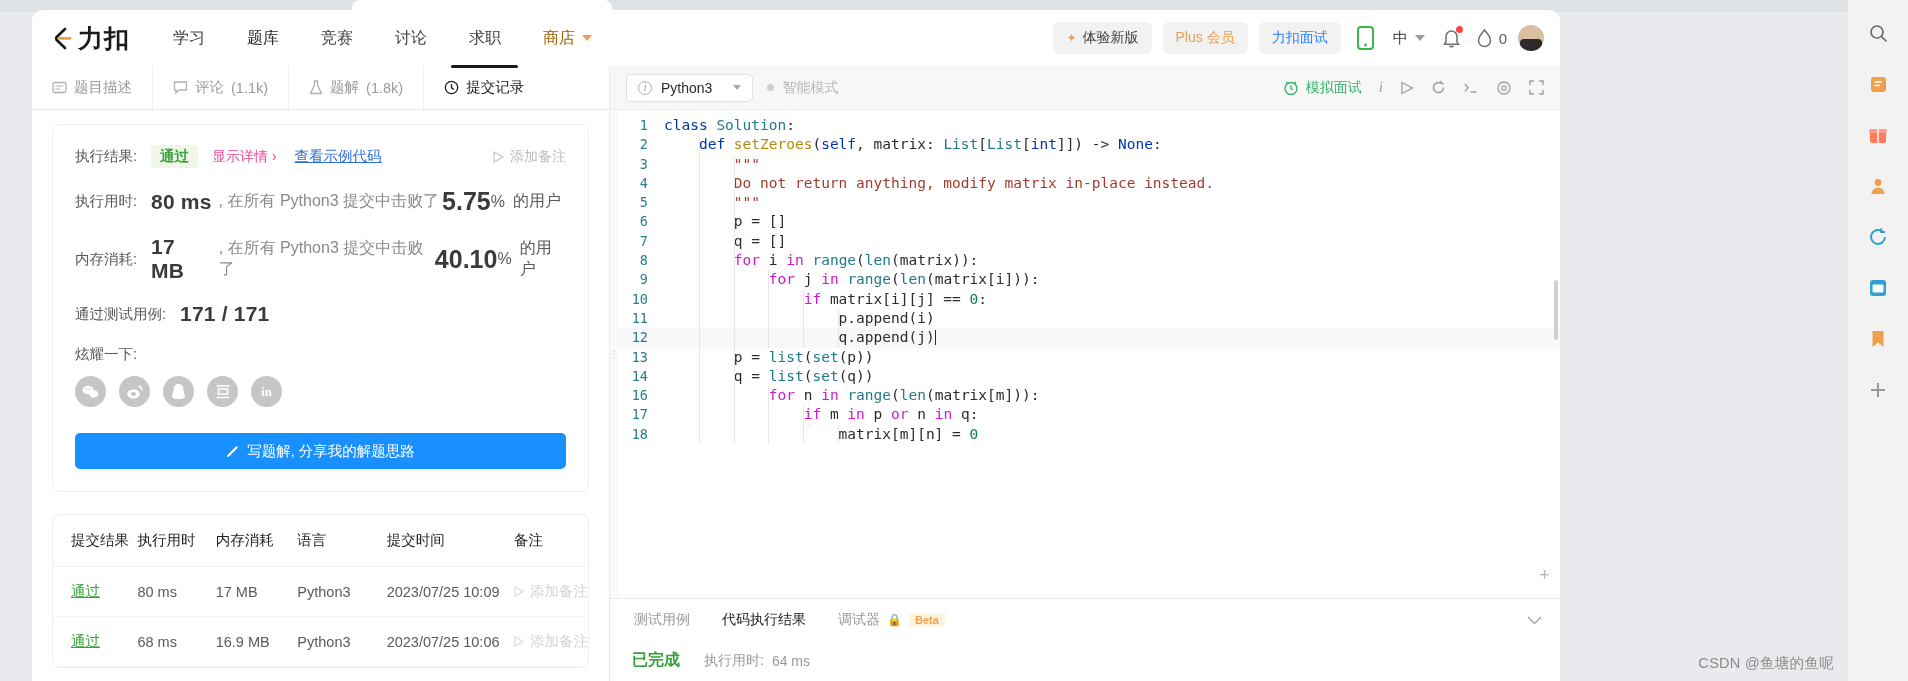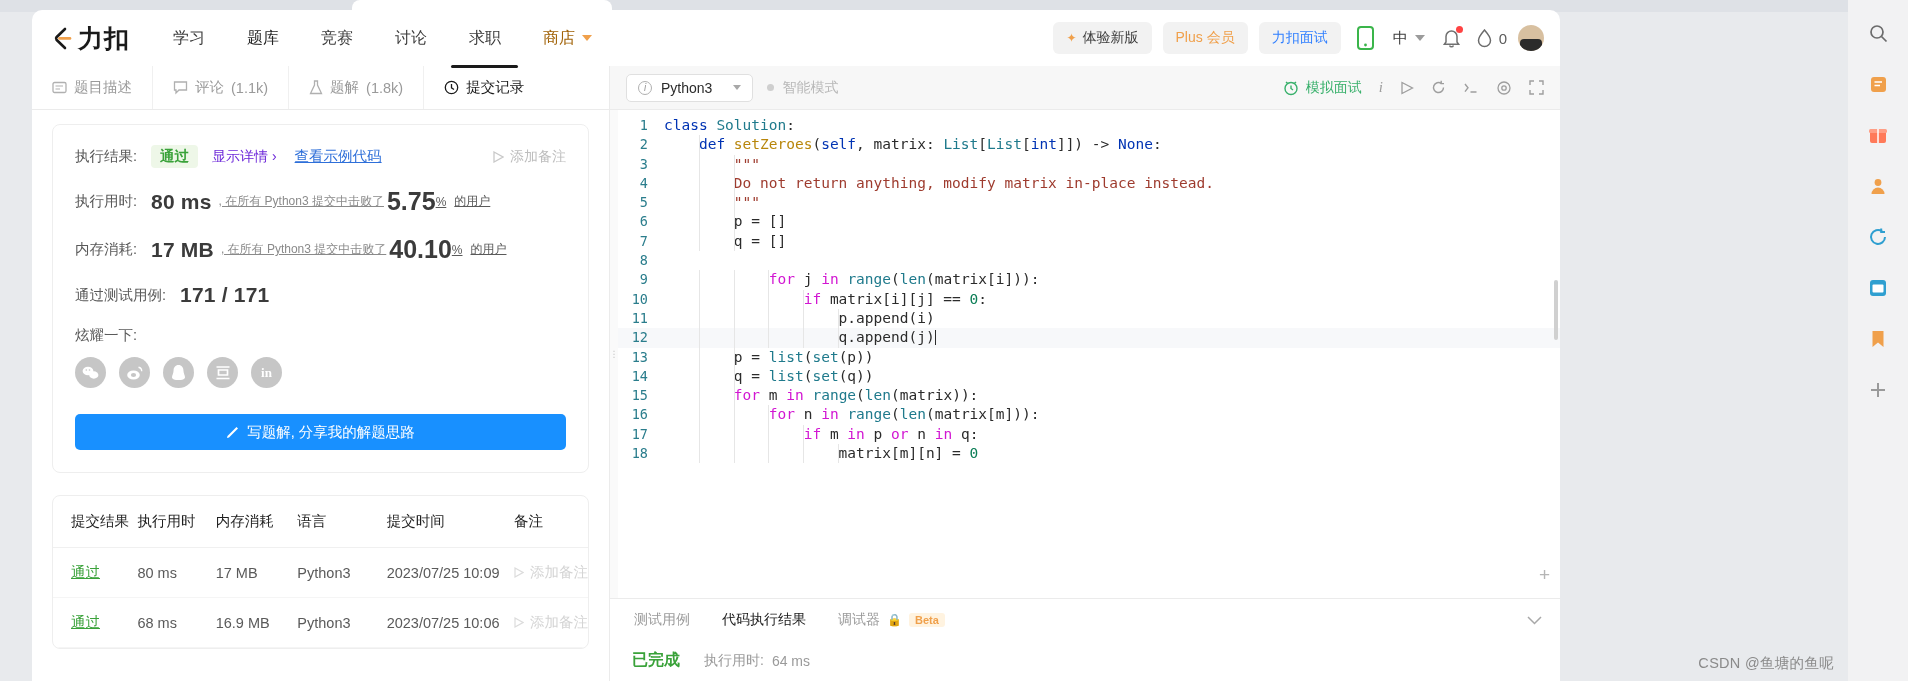--- a/index.html
+++ b/index.html
@@ -110,25 +110,25 @@
     border: 1px solid #eeeeee; border-radius: 8px; padding: 20px 22px 22px;
     background: #fff;
   }
   .row { display: flex; align-items: center; margin-bottom: 19px; font-size: 14.5px; color: #5a5a5a; }
   .row:last-child { margin-bottom: 0; }
   .lbl { color: #5a5a5a; margin-right: 14px; white-space: nowrap; }
   .badge-pass {
     background: #eef7e8; color: #3aa23a; font-weight: 700; font-size: 14.5px;
     padding: 2px 9px; border-radius: 4px;
   }
-  .muted-link { color: #6d28d9; margin-left: 14px; cursor: pointer; font-size: 14px; white-space: nowrap; }
+  .muted-link { color: #ec4899; margin-left: 14px; cursor: pointer; font-size: 14px; white-space: nowrap; }
   .blue-link { color: #2e6fd9; margin-left: 18px; cursor: pointer; text-decoration: underline; font-size: 14.5px; white-space: nowrap; }
   .note-btn { margin-left: auto; color: #bdbdbd; font-size: 14px; display: flex; align-items: center; gap: 6px; cursor: pointer; white-space: nowrap; }
   .big { font-size: 21px; font-weight: 700; color: #3b3b3b; letter-spacing: 0.2px; }
-  .mid { font-size: 12px; color: #5a5a5a; text-decoration: underline; }
+  .mid { font-size: 16px; color: #5a5a5a; }
   .pct { font-size: 25px; font-weight: 700; color: #3b3b3b; }
   .sep-comma { color: #8a8a8a; margin: 0 3px 0 7px; }
 
   .share-label { font-size: 14.5px; color: #5a5a5a; margin-bottom: 12px; }
   .share-row { display: flex; gap: 13px; margin-bottom: 26px; }
   .share-ic {
     width: 31px; height: 31px; border-radius: 50%; background: #c6c6c6;
     display: flex; align-items: center; justify-content: center;
     color: #fff; cursor: pointer;
   }
@@ -578,20 +578,21 @@
             <div class="cline">
               <span class="ln">6</span>
               <span class="ctext"><span>        p = []</span><span class="ind" style="left: 34.8px;"></span><span class="ind" style="left: 69.6px;"></span></span>
             </div>
             <div class="cline">
               <span class="ln">7</span>
               <span class="ctext"><span>        q = []</span><span class="ind" style="left: 34.8px;"></span><span class="ind" style="left: 69.6px;"></span></span>
             </div>
             <div class="cline">
               <span class="ln">8</span>
+              <span class="ctext"><span>        </span><span class="kw2">for</span><span> i </span><span class="kw2">in</span><span> </span><span class="bi">range</span><span>(</span><span class="bi">len</span><span>(matrix)):</span><span class="ind" style="left: 34.8px;"></span><span class="ind" style="left: 69.6px;"></span></span>
             </div>
             <div class="cline">
               <span class="ln">9</span>
               <span class="ctext"><span>            </span><span class="kw2">for</span><span> j </span><span class="kw2">in</span><span> </span><span class="bi">range</span><span>(</span><span class="bi">len</span><span>(matrix[i])):</span><span class="ind" style="left: 34.8px;"></span><span class="ind" style="left: 69.6px;"></span><span class="ind" style="left: 104.4px;"></span></span>
             </div>
             <div class="cline">
               <span class="ln">10</span>
               <span class="ctext"><span>                </span><span class="kw2">if</span><span> matrix[i][j] == </span><span class="num">0</span><span>:</span><span class="ind" style="left: 34.8px;"></span><span class="ind" style="left: 69.6px;"></span><span class="ind" style="left: 104.4px;"></span><span class="ind" style="left: 139.2px;"></span></span>
             </div>
             <div class="cline">
@@ -602,24 +603,20 @@
               <span class="ln">12</span>
               <span class="ctext"><span>                    q.append(j)</span><span class="caret-blink"></span><span class="ind" style="left: 34.8px;"></span><span class="ind" style="left: 69.6px;"></span><span class="ind" style="left: 104.4px;"></span><span class="ind" style="left: 139.2px;"></span><span class="ind" style="left: 174px;"></span></span>
             </div>
             <div class="cline">
               <span class="ln">13</span>
               <span class="ctext"><span>        p = </span><span class="bi">list</span><span>(</span><span class="bi">set</span><span>(p))</span><span class="ind" style="left: 34.8px;"></span><span class="ind" style="left: 69.6px;"></span></span>
             </div>
             <div class="cline">
               <span class="ln">14</span>
               <span class="ctext"><span>        q = </span><span class="bi">list</span><span>(</span><span class="bi">set</span><span>(q))</span><span class="ind" style="left: 34.8px;"></span><span class="ind" style="left: 69.6px;"></span></span>
-            </div>
-            <div class="cline">
-              <span class="ln">15</span>
-              <span class="ctext"><span>        </span><span class="kw2">for</span><span> m </span><span class="kw2">in</span><span> </span><span class="bi">range</span><span>(</span><span class="bi">len</span><span>(matrix)):</span><span class="ind" style="left: 34.8px;"></span><span class="ind" style="left: 69.6px;"></span></span>
             </div>
             <div class="cline">
               <span class="ln">16</span>
               <span class="ctext"><span>            </span><span class="kw2">for</span><span> n </span><span class="kw2">in</span><span> </span><span class="bi">range</span><span>(</span><span class="bi">len</span><span>(matrix[m])):</span><span class="ind" style="left: 34.8px;"></span><span class="ind" style="left: 69.6px;"></span><span class="ind" style="left: 104.4px;"></span></span>
             </div>
             <div class="cline">
               <span class="ln">17</span>
               <span class="ctext"><span>                </span><span class="kw2">if</span><span> m </span><span class="kw2">in</span><span> p </span><span class="kw2">or</span><span> n </span><span class="kw2">in</span><span> q:</span><span class="ind" style="left: 34.8px;"></span><span class="ind" style="left: 69.6px;"></span><span class="ind" style="left: 104.4px;"></span><span class="ind" style="left: 139.2px;"></span></span>
             </div>
             <div class="cline">

